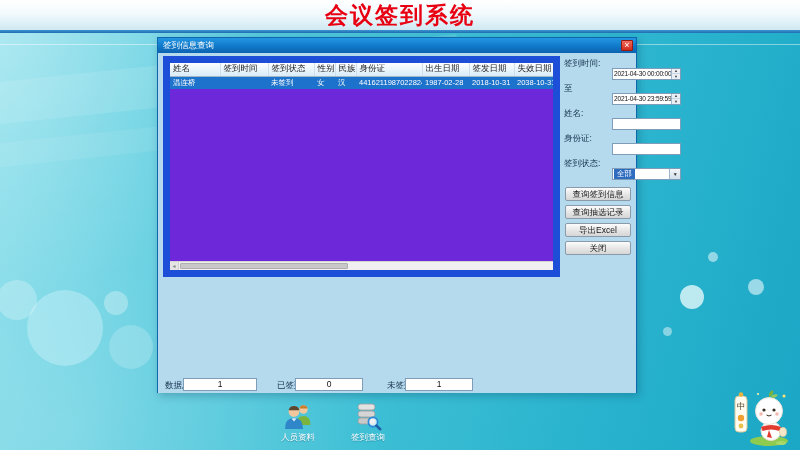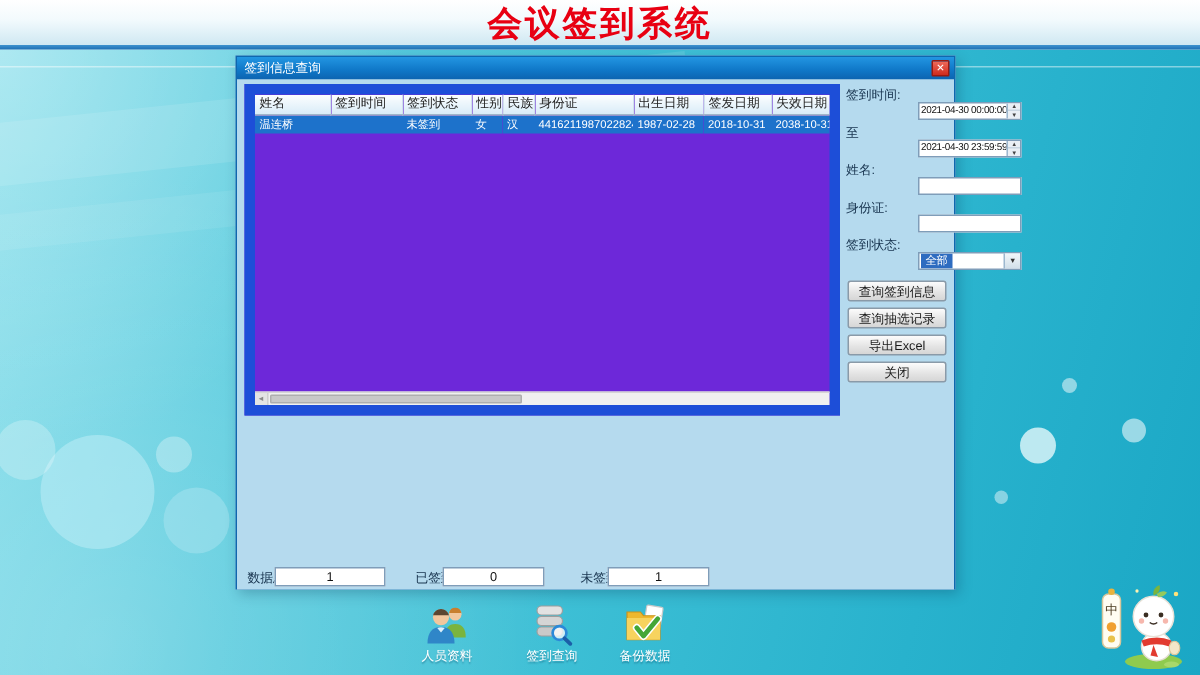--- a/index.html
+++ b/index.html
@@ -241,30 +241,20 @@
       <path d="M20.5 4.2 a4.2 4.2 0 0 1 4.1 3.4 l-8.2 0 a4.2 4.2 0 0 1 4.1-3.4 z" fill="#c87f2f"></path>
       <path d="M13.5 24 q0-9 7-9 q7 0 7 9 z" fill="#7ab43e"></path>
       <circle cx="11" cy="10.5" r="5.4" fill="#f2c79d"></circle>
       <path d="M11 5 a5.4 5.4 0 0 1 5.3 4.2 l-10.6 0 a5.4 5.4 0 0 1 5.3-4.2 z" fill="#5b4630"></path>
       <path d="M2 28 q0-11 9-11 q9 0 9 11 z" fill="#2f86c8"></path>
       <path d="M8.5 17.6 l2.5 3 l2.5-3 q-2.5-.9-5 0 z" fill="#dff0fa"></path>
     </svg>
     <span class="tlabel">人员资料</span>
   </div>
 
-  <div class="toolbar-item" style="left:398px; top:401px">
-    <svg class="ticon" viewBox="0 0 30 30">
-      <rect x="15" y="3" width="11" height="16" rx="1" fill="#ffffff" stroke="#c9c9c9" stroke-width=".8" transform="rotate(9 20 11)"></rect>
-      <path d="M3 7 h9 l2 2.5 h11 v16 H3 z" fill="#eeb82e" stroke="#c9941c" stroke-width=".8"></path>
-      <path d="M3 11 h22 v14.5 H3 z" fill="#f7d35e"></path>
-      <path d="M9.5 17.5 l4.5 5.5 l9.5-11.5" fill="none" stroke="#ffffff" stroke-width="5.2" stroke-linecap="round" stroke-linejoin="round"></path>
-      <path d="M9.5 17.5 l4.5 5.5 l9.5-11.5" fill="none" stroke="#44a637" stroke-width="3.2" stroke-linecap="round" stroke-linejoin="round"></path>
-    </svg>
-    <span class="tlabel">备份数据</span>
-  </div>
 
 
   <div class="mascot">
     <svg width="64" height="66" viewBox="0 0 64 66">
       <ellipse cx="38" cy="59" rx="19" ry="5" fill="#8fcb4e"></ellipse>
       <ellipse cx="50" cy="61" rx="5" ry="2" fill="#a8d86a"></ellipse>
       <rect x="4" y="14" width="12" height="36" rx="4" fill="#fffdf2" stroke="#d9c79b" stroke-width="1"></rect>
       <circle cx="10" cy="12.5" r="2.2" fill="#e9b33c"></circle>
       <text x="10" y="27" font-size="8.5" text-anchor="middle" fill="#4a3b20">中</text>
       <circle cx="10" cy="36" r="3.2" fill="#f0a030"></circle>

